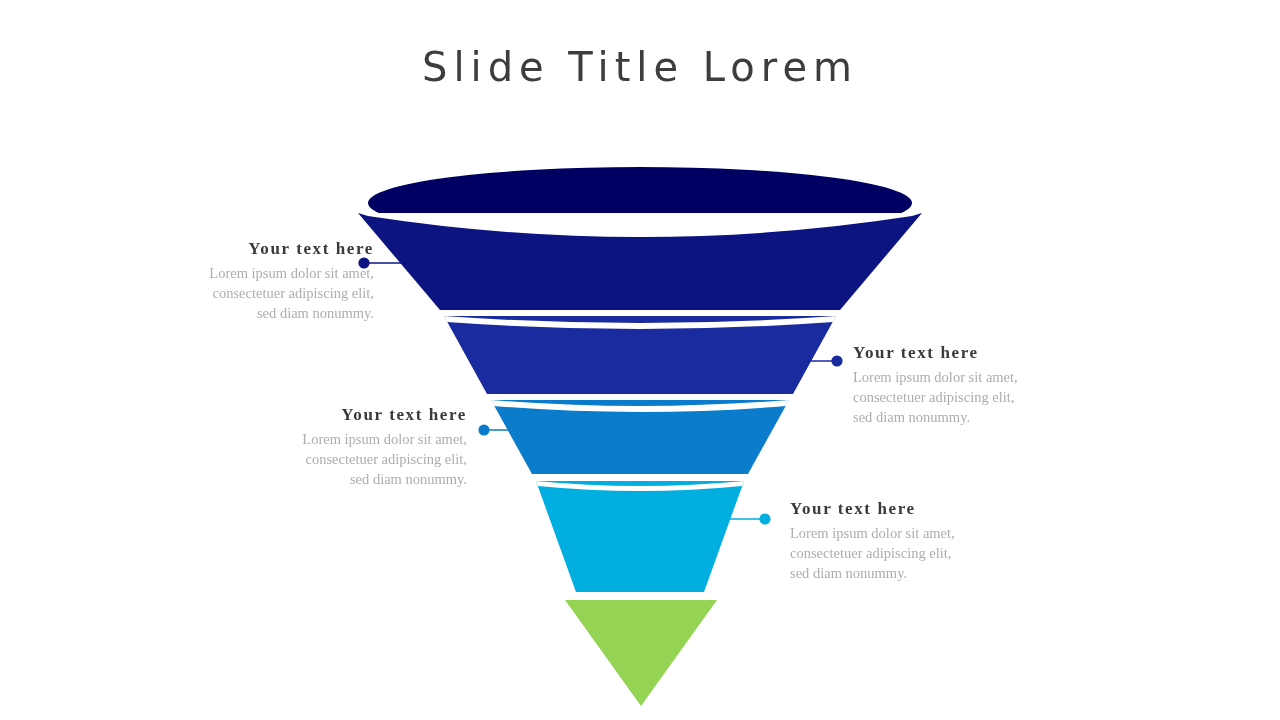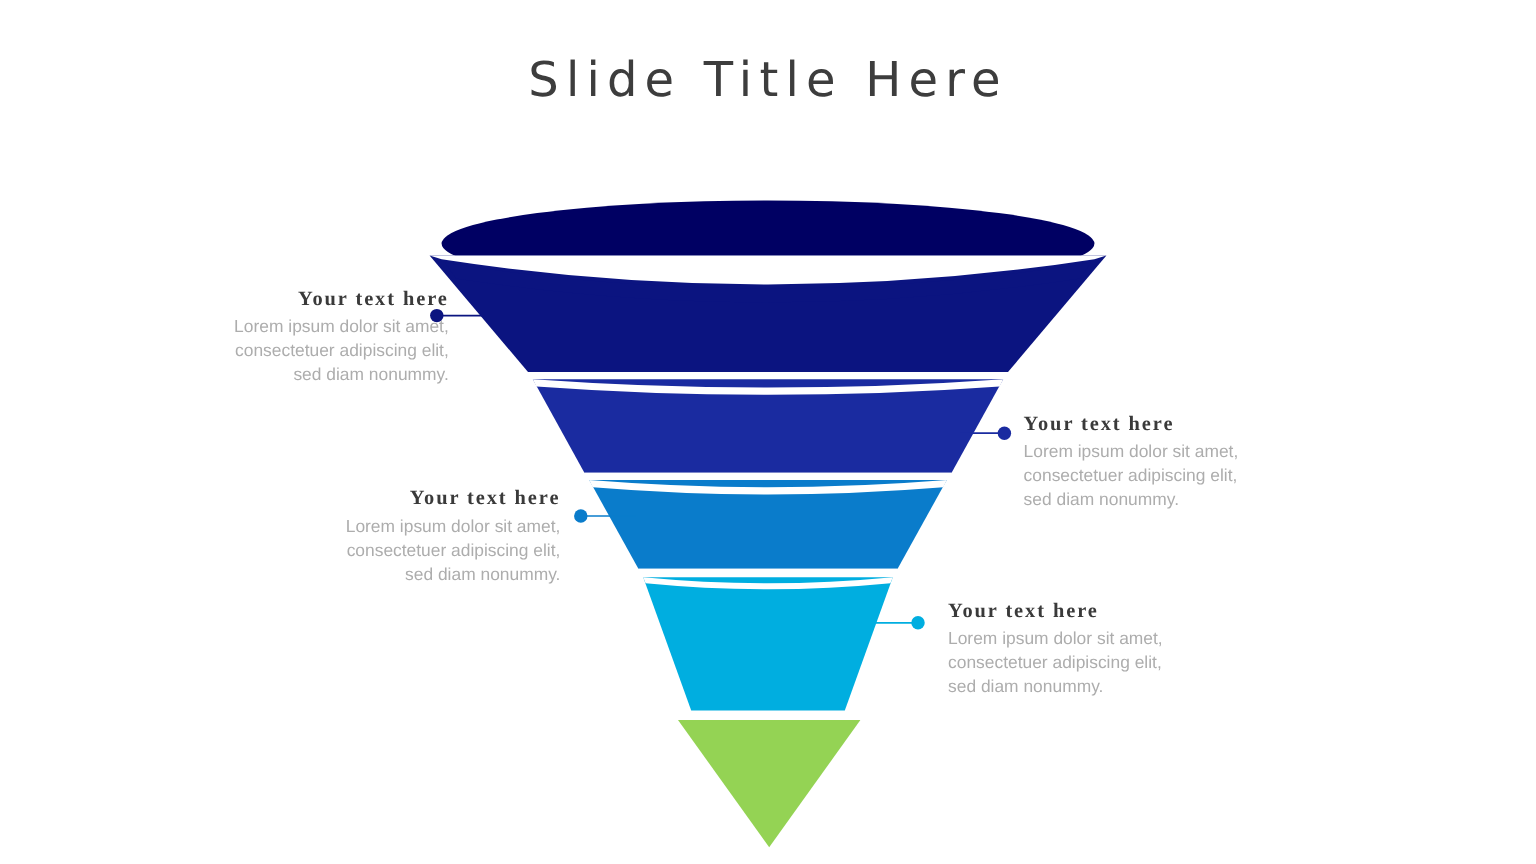--- a/index.html
+++ b/index.html
@@ -55,36 +55,36 @@
     font-weight: 700;
     letter-spacing: 1.6px;
     color: #3a3a3a;
     font-family: Liberation Serif, serif;
     line-height: 22px;
     white-space: pre;
   }
   .label-body {
     font-size: 14.5px;
     color: #adadad;
-    font-family: Liberation Sans, sans-serif;
+    font-family: Liberation Serif, serif;
     line-height: 20px;
     margin-top: 3px;
     white-space: pre-line;
   }
   #label-1 { left: 112px; top: 238px; }
   #label-2 { left: 853px; top: 342px; }
   #label-3 { left: 205px; top: 404px; }
   #label-4 { left: 790px; top: 498px; }
 </style>
 </head>
 <body>
 
 <div id="slide">
 
-  <div id="slide-title">Slide Title Here</div>
+  <div id="slide-title">Slide Title Lorem</div>
 
   <svg id="funnel-graphic" width="1280" height="720">
 
     <g>
       <ellipse cx="640" cy="203" rx="272" ry="36" fill="#000063"></ellipse>
     </g>
 
     <g>
       <path d="M 358,213 L 922,213 L 840,310 L 440,310 Z" fill="#0b1480"></path>
       <path d="M 368,216 Q 640,258 912,216 L 922,213 L 358,213 Z" fill="#ffffff"></path>

